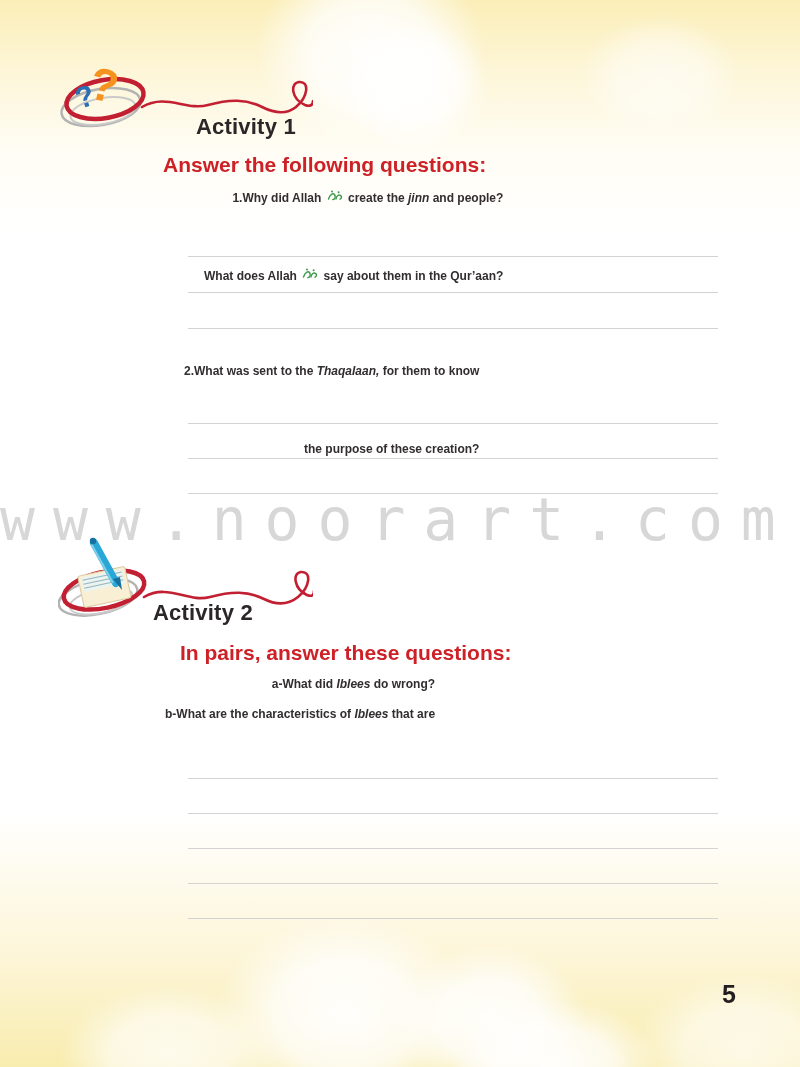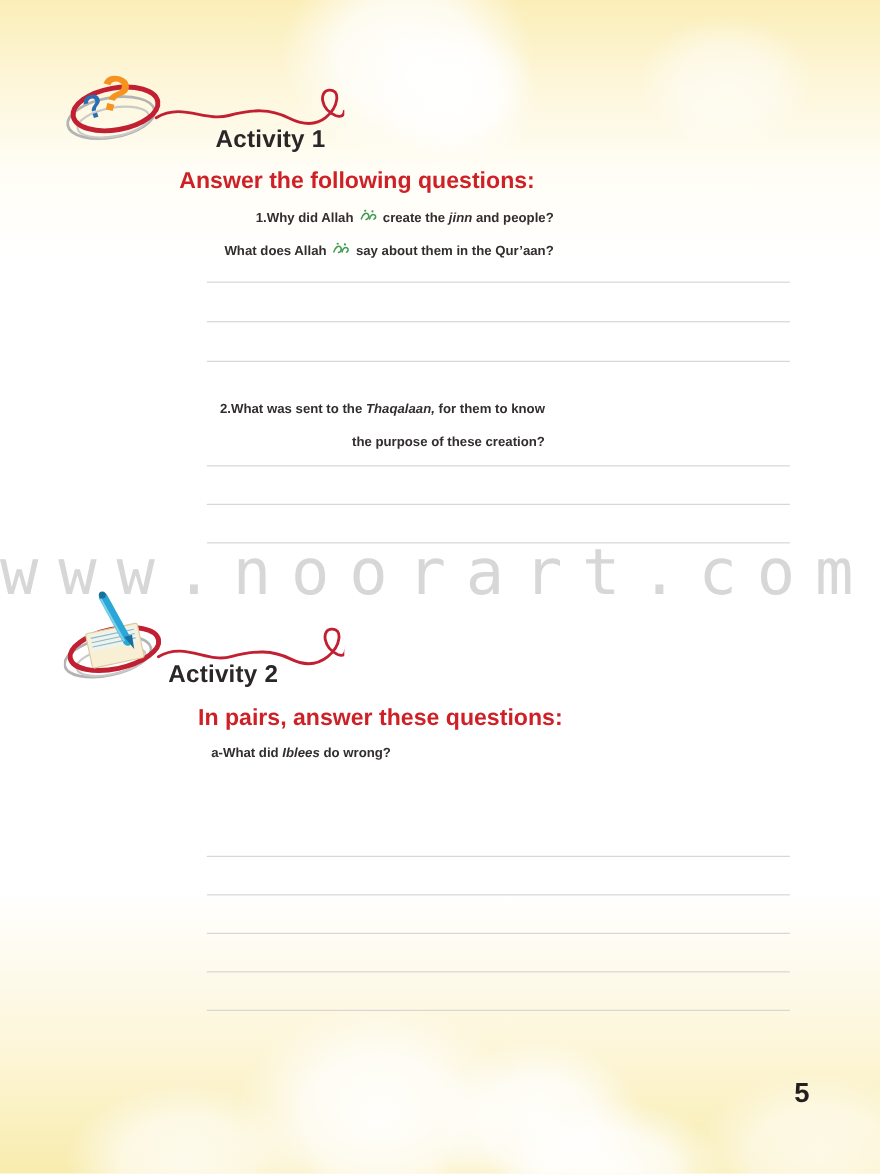--- a/index.html
+++ b/index.html
@@ -8,21 +8,21 @@
     font-family:"Liberation Sans",sans-serif;
     background:linear-gradient(180deg,#fbeeb8 0%,#fdf6d9 7%,#fffdf4 14%,#ffffff 22%,#ffffff 76%,#fdf6da 89%,#f8ecae 100%);
   }
   .cloud{position:absolute;border-radius:50%;pointer-events:none;
     background:radial-gradient(closest-side,rgba(255,255,255,.95),rgba(255,255,255,.75) 55%,rgba(255,255,255,0) 100%);}
   .act-header-svg{position:absolute;z-index:2;}
   .act-title{position:absolute;z-index:3;font-size:22px;font-weight:bold;color:#2b2627;letter-spacing:.2px;}
   .red-head{position:absolute;z-index:3;font-size:21px;font-weight:bold;color:#ce2127;}
   .qblock{position:absolute;z-index:3;font-size:12px;font-weight:bold;color:#322d2e;line-height:30px;white-space:nowrap;text-align:right;}
   .qnum{display:inline-block;width:26px;}
-  .indent{padding-left:26px;}
+  .indent{padding-left:26px;margin-top:48px;}
   .it{font-style:italic;}
   .answer-lines{position:absolute;z-index:3;left:188px;width:530px;}
   .answer-line{height:34px;border-bottom:1.4px solid #d3d3d3;}
   .answer-lines.tall .answer-line{height:35px;}
   .honorific{display:inline-block;margin:0 2px;transform:translateY(1px);}
   .watermark{position:absolute;z-index:1;left:0;top:486px;width:820px;line-height:68px;
     font-family:"DejaVu Sans Mono",monospace;font-size:58px;letter-spacing:18px;
     color:#d7d7d7;white-space:nowrap;}
   .page-num{position:absolute;z-index:3;left:722px;top:980px;font-size:25px;font-weight:bold;color:#231f20;}
 </style>
@@ -73,21 +73,21 @@
               <circle cx="5" cy="1.6" r="1" fill="#3d9b4c"></circle>
               <circle cx="11.6" cy="2.2" r="1" fill="#3d9b4c"></circle>
             </svg></span><span> say about them in the Qur’aan?</span></span></div>
   </div>
   <div class="answer-lines tall" style="top:221px;">
       <div class="answer-line"></div>
       <div class="answer-line"></div>
       <div class="answer-line"></div>
     </div>
 
-  <div class="qblock" style="left:184px;top:356px;">
+  <div class="qblock" style="left:168px;top:356px;">
     <div><span class="qnum">2.</span><span><span>What was sent to the </span><span class="it">Thaqalaan,</span><span> for them to know</span></span></div>
     <div class="indent"><span><span>the purpose of these creation?</span></span></div>
   </div>
   <div class="answer-lines" style="top:389px;">
       <div class="answer-line"></div>
       <div class="answer-line"></div>
       <div class="answer-line"></div>
     </div>
 
   <svg class="act-header-svg" style="left:58px;top:533px;" width="255" height="100" viewBox="0 0 255 100">
@@ -112,22 +112,23 @@
       <line x1="33.5" y1="11.5" x2="55" y2="50" stroke="#7fd0ea" stroke-width="2"></line>
       <circle cx="35" cy="8" r="3.2" fill="#17719e"></circle>
       <polygon points="55,46 62,44 64,57" fill="#17719e"></polygon>
     </g>
 
     <path d="M86,64 C110,50 130,70 152,64 C174,58 190,58 206,66 C218,72 230,72 240,64 C252,54 254,38 243,39 C234,40 236,56 249,62 C254,64 256,62 256,58" fill="none" stroke="#c22032" stroke-width="2.6" stroke-linecap="round"></path>
   </svg>
   <div class="act-title" style="left:153px;top:600px;">Activity 2</div>
 
   <div class="red-head" style="left:180px;top:641px;">In pairs, answer these questions:</div>
-  <div class="qblock" style="left:192px;top:669px;">
+  <div class="qblock" style="left:165px;top:669px;">
     <div><span><span>a-What did </span><span class="it">Iblees</span><span> do wrong?</span></span></div>
+    <div><span><span>b-What are the characteristics of </span><span class="it">Iblees</span><span> that are</span></span></div>
   </div>
   <div class="answer-lines" style="top:744px;">
       <div class="answer-line"></div>
       <div class="answer-line"></div>
       <div class="answer-line"></div>
       <div class="answer-line"></div>
       <div class="answer-line"></div>
     </div>
 
   <div class="page-num">5</div>

